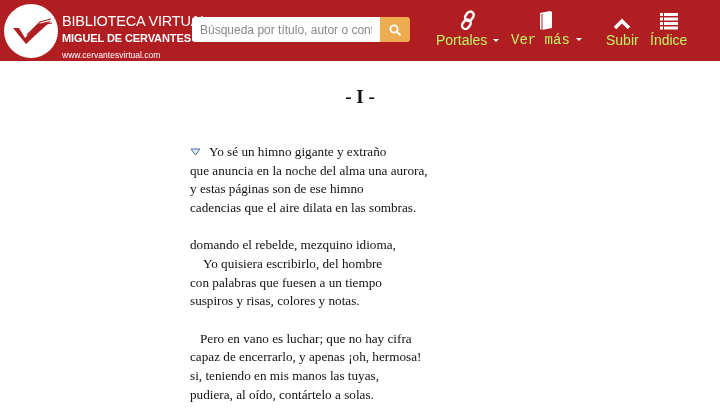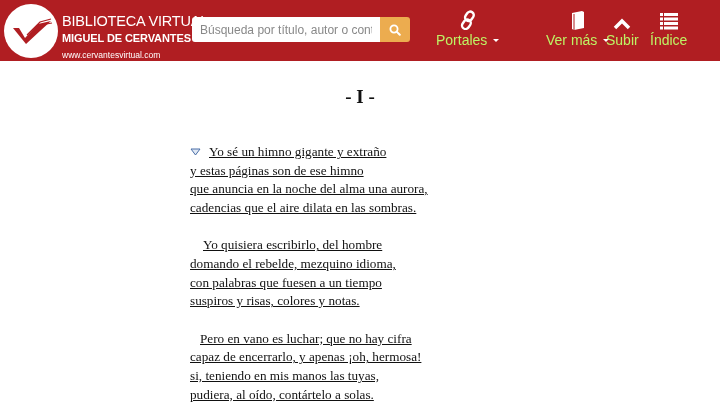--- a/index.html
+++ b/index.html
@@ -15,21 +15,21 @@
   .search input::placeholder { color:#888; }
   .search-btn { width:30px; height:25px; background:#ecac4f; border-radius:0 3px 3px 0; display:flex; align-items:center; justify-content:center; cursor:pointer; }
   .nav-item { position:absolute; top:8px; color:#bef264; text-align:center; font-size:14px; cursor:pointer; }
   .nav-item .ico { height:22px; display:flex; align-items:flex-end; justify-content:center; }
   .nav-item .lbl { margin-top:2px; white-space:nowrap; }
   .caret { display:inline-block; width:0; height:0; border-left:3px solid transparent; border-right:3px solid transparent; border-top:3px solid #fff; vertical-align:middle; margin-left:6px; margin-bottom:2px; }
   .content { position:absolute; left:0; top:61px; width:720px; }
   .chapter { position:absolute; top:25px; left:0; width:720px; text-align:center; font-family:"Liberation Serif", serif; font-weight:bold; font-size:19px; color:#111; }
   .poem { position:absolute; left:190px; top:82px; font-family:"Liberation Serif", serif; font-size:13.2px; color:#111; line-height:18.7px; }
   .stanza { margin-bottom:18.5px; }
-  .line { white-space:nowrap;text-decoration:underline; }
+  .line { white-space:nowrap; }
   .indent { padding-left:13px; }
   .tri { display:inline-block; vertical-align:middle; margin-right:8px; margin-top:-2px; }
 </style>
 </head>
 <body>
 
 <div class="header">
   <div class="logo">
     <svg width="54" height="54" viewBox="0 0 54 54">
       <circle cx="27" cy="27" r="27" fill="#ffffff"></circle>
@@ -57,21 +57,21 @@
   <div class="nav-item" style="left:436px;">
     <div class="ico">
       <svg width="18" height="20" viewBox="0 0 18 20">
         <rect x="7" y="1" width="7" height="10" rx="3.5" transform="rotate(35 10 6)" stroke="#fff" stroke-width="2.4" fill="none"></rect>
         <rect x="4" y="9" width="7" height="10" rx="3.5" transform="rotate(35 7 14)" stroke="#fff" stroke-width="2.4" fill="none"></rect>
       </svg>
     </div>
     <div class="lbl"><span>Portales</span><span class="caret"></span></div>
   </div>
 
-  <div class="nav-item" style="left:546px;">
+  <div class="nav-item" style="left:511px;font-family:Liberation Mono, monospace;">
     <div class="ico">
       <svg width="16" height="20" viewBox="0 0 16 20">
         <path d="M2 3 L12 1 L14 2 L14 18 L4 20 L2 19 Z" fill="#fff"></path>
         <path d="M4 4 L4 20" stroke="#b01e22" stroke-width="1"></path>
       </svg>
     </div>
     <div class="lbl"><span>Ver más</span><span class="caret"></span></div>
   </div>
 
   <div class="nav-item" style="left:606px;">
@@ -101,27 +101,27 @@
 </div>
 
 <div class="content">
   <div class="chapter">- I -</div>
 
   <div class="poem">
     <div class="stanza">
       <div class="line"><span class="tri"><svg width="11" height="8" viewBox="0 0 11 8">
               <path d="M1 1 L10 1 L5.5 7 Z" fill="#dfe7f3" stroke="#4a6fa8" stroke-width="1"></path>
             </svg></span><span>Yo sé un himno gigante y extraño</span></div>
+      <div class="line">que anuncia en la noche del alma una aurora,</div>
       <div class="line">y estas páginas son de ese himno</div>
-      <div class="line">que anuncia en la noche del alma una aurora,</div>
       <div class="line">cadencias que el aire dilata en las sombras.</div>
     </div>
     <div class="stanza">
+      <div class="line">domando el rebelde, mezquino idioma,</div>
       <div class="line indent">Yo quisiera escribirlo, del hombre</div>
-      <div class="line">domando el rebelde, mezquino idioma,</div>
       <div class="line">con palabras que fuesen a un tiempo</div>
       <div class="line">suspiros y risas, colores y notas.</div>
     </div>
     <div class="stanza">
       <div class="line indent" style="padding-left:10px;">Pero en vano es luchar; que no hay cifra</div>
       <div class="line">capaz de encerrarlo, y apenas ¡oh, hermosa!</div>
       <div class="line">si, teniendo en mis manos las tuyas,</div>
       <div class="line">pudiera, al oído, contártelo a solas.</div>
     </div>
   </div>

